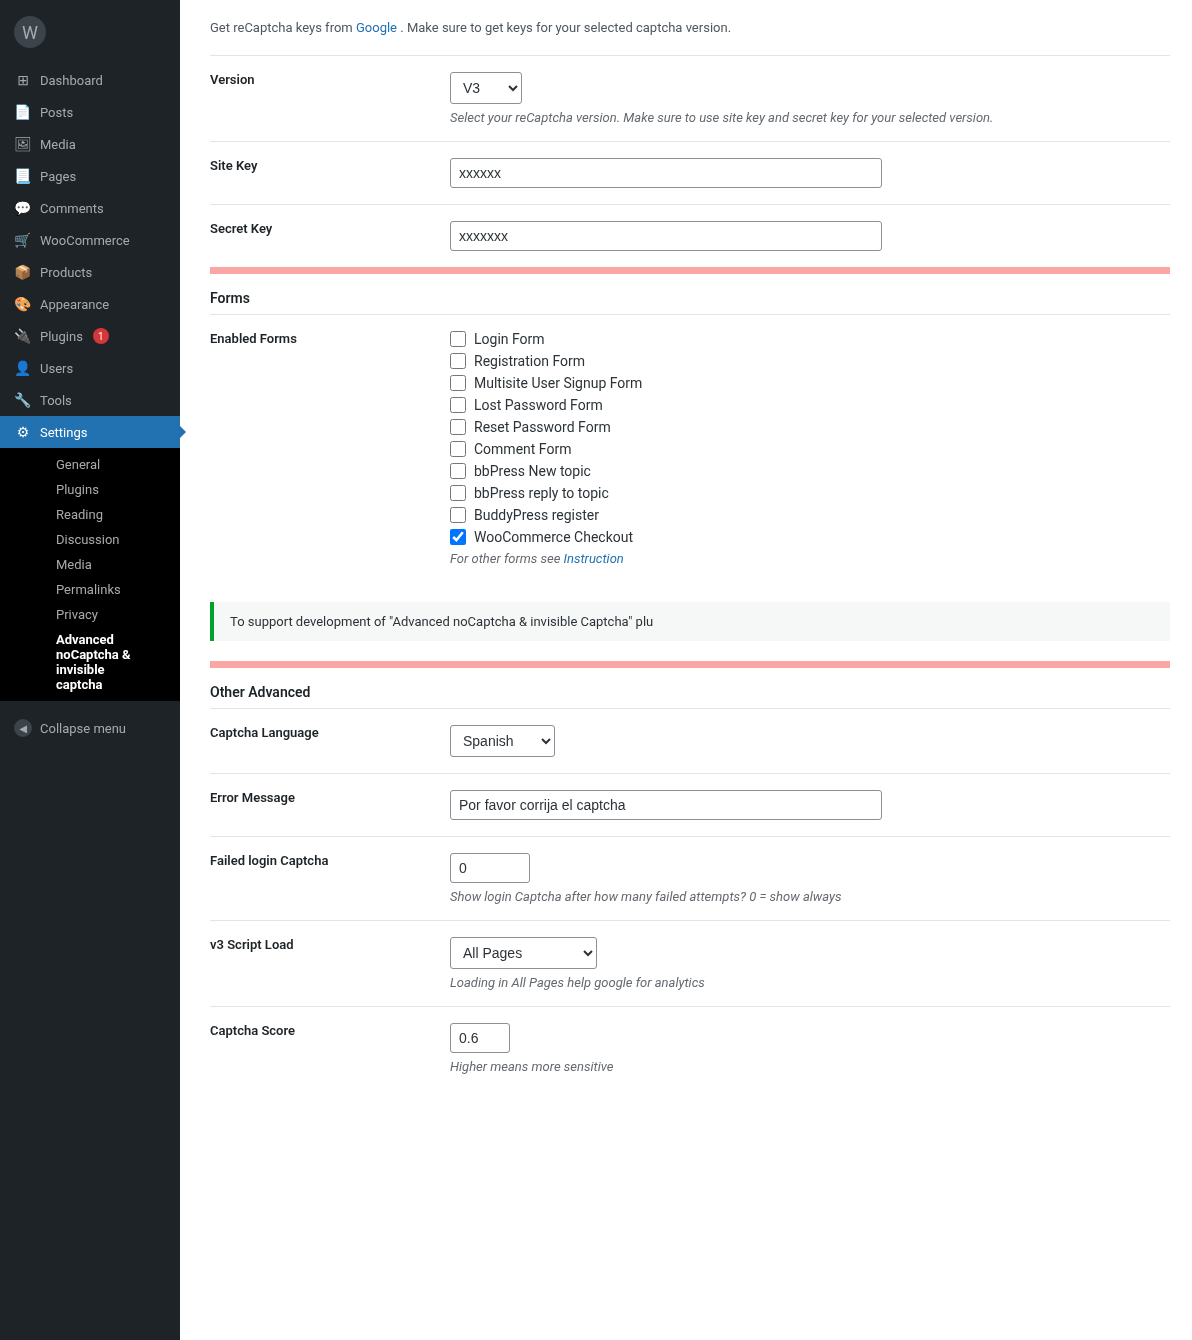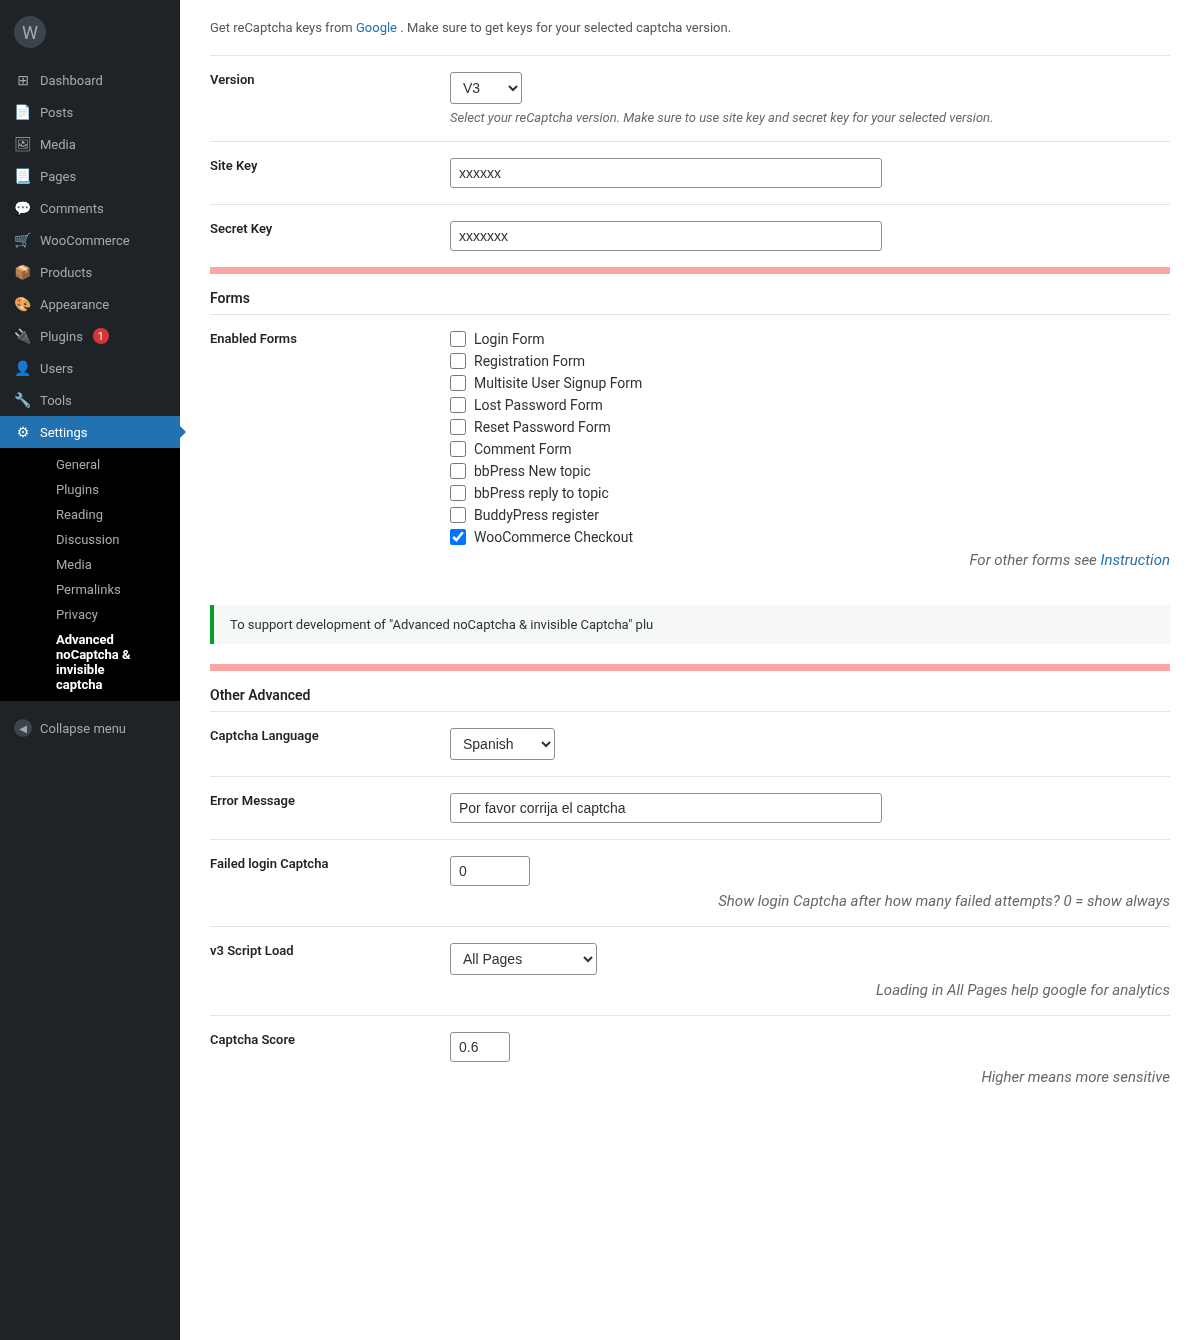--- a/index.html
+++ b/index.html
@@ -172,23 +172,22 @@
 
     
     .checkbox-list { display: flex; flex-direction: column; gap: 6px; }
     .checkbox-item { display: flex; align-items: center; gap: 8px; font-size: 14px; color: #2c3338; }
     .checkbox-item input[type="checkbox"] { width: 16px; height: 16px; }
 
     
     .help-text {
       font-style: italic;
       color: #646970;
-      font-size: 15px;
+      font-size: 13px;
       margin-top: 6px;
-      text-align: right;
     }
     .help-text a { color: #2271b1; text-decoration: none; }
 
     
     .notice-box {
       border-left: 4px solid #00a32a;
       background: #f6f7f7;
       padding: 12px 16px;
       margin: 20px 0;
       font-size: 13px;

